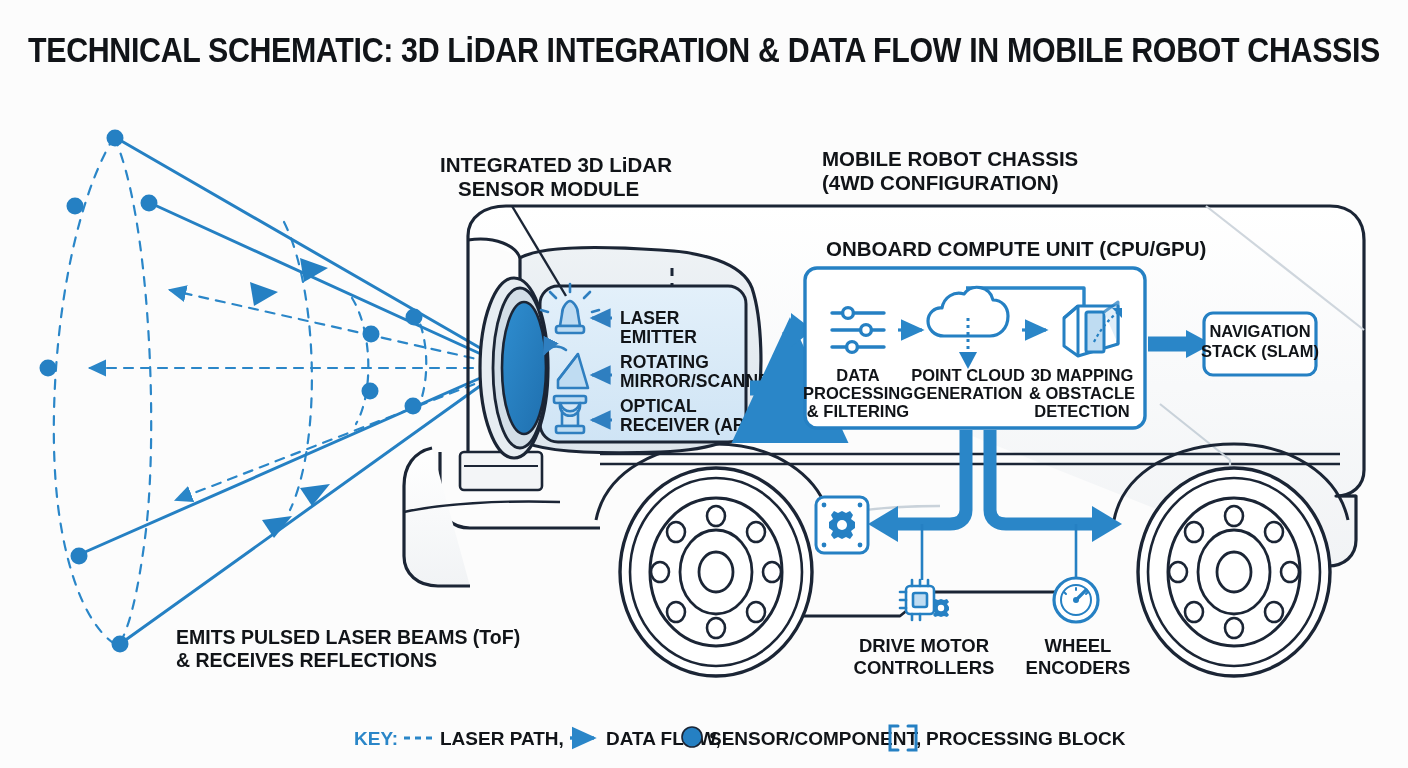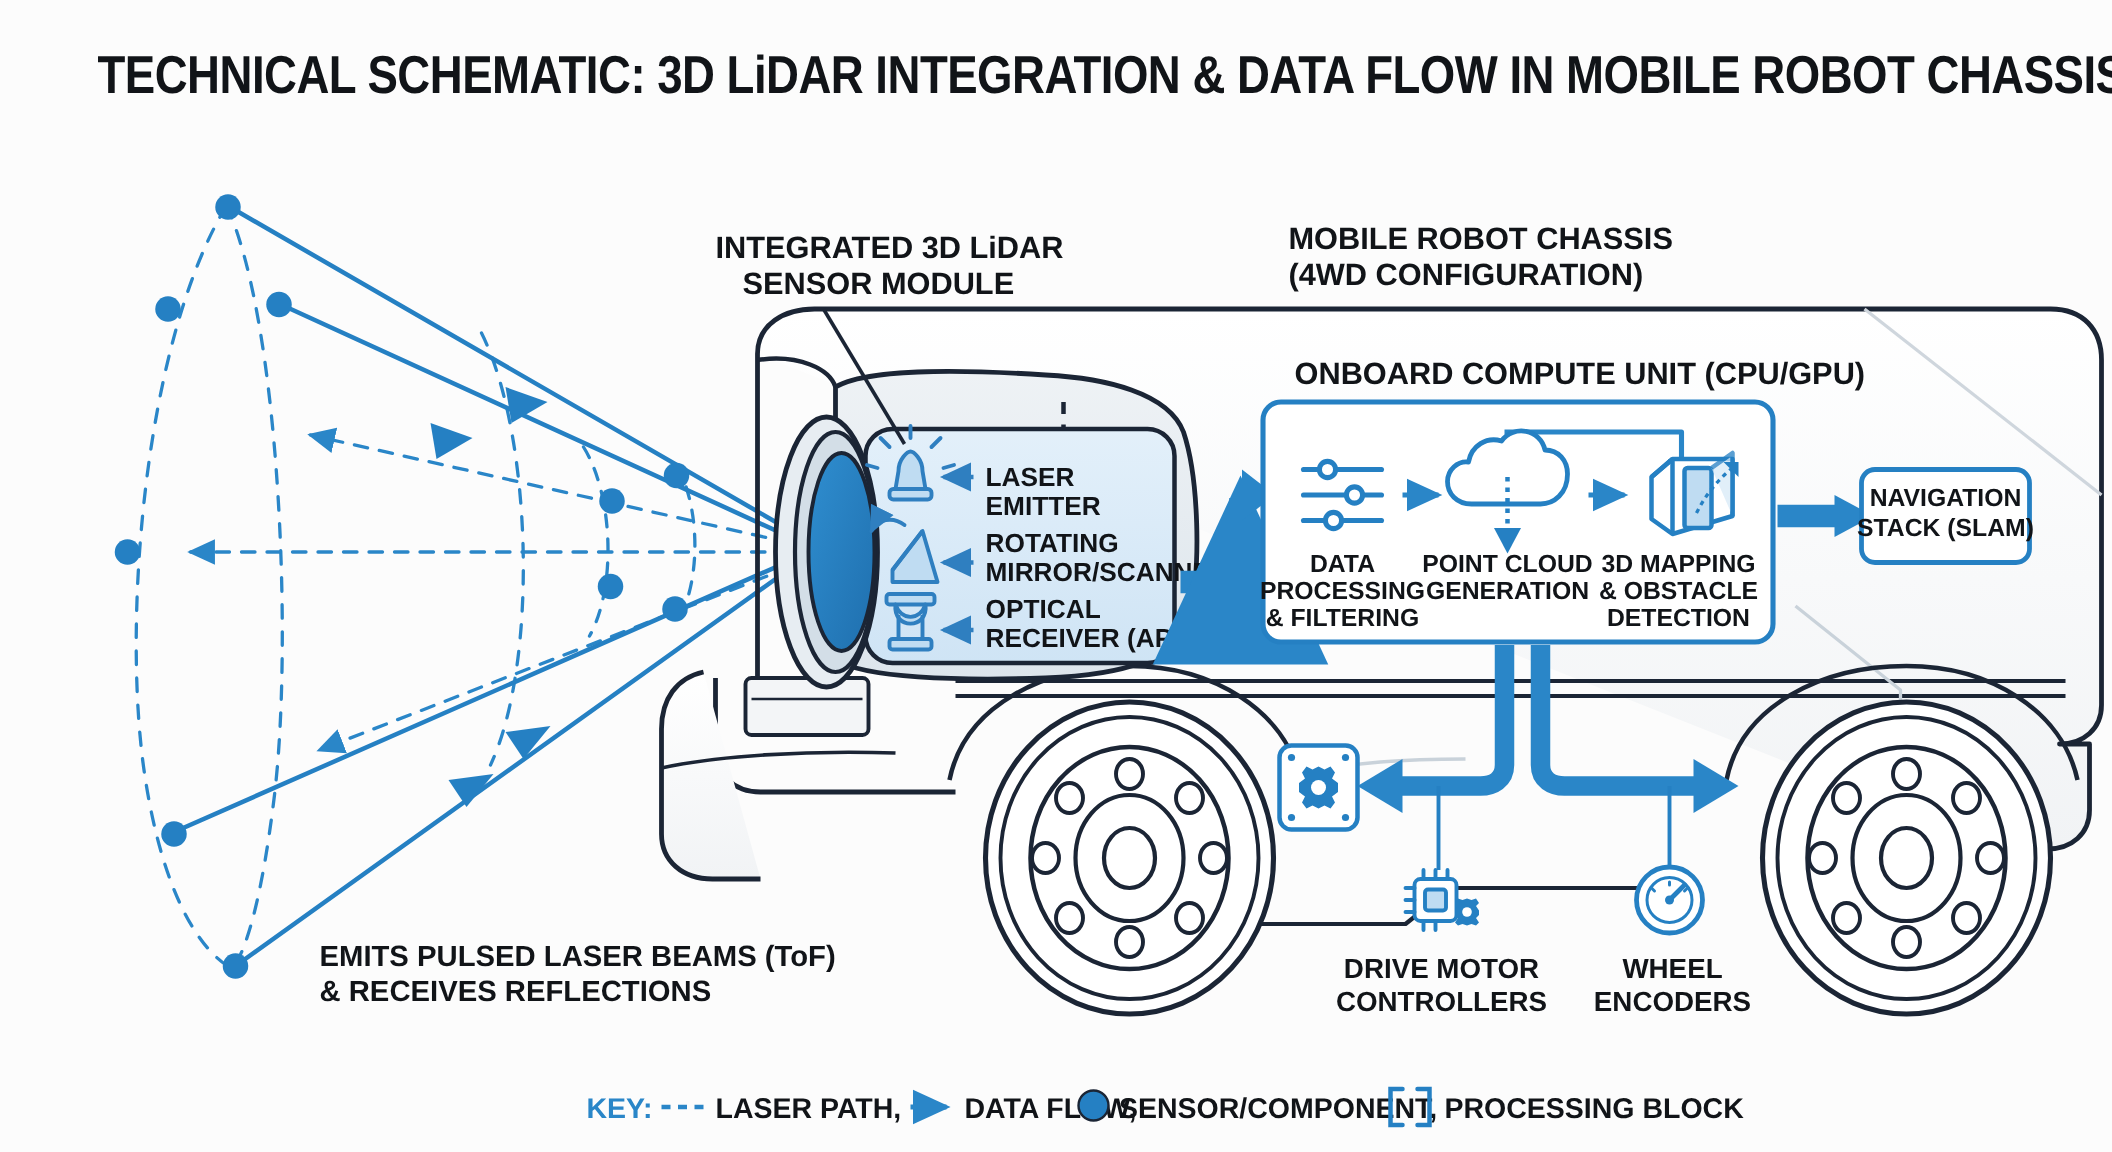--- a/index.html
+++ b/index.html
@@ -1,21 +1,21 @@
 <!DOCTYPE html>
 <html><head>
 <meta charset="utf-8">
 <style>
   html,body{margin:0;padding:0;background:#ffffff;}
   body{
     width:1408px;height:768px;overflow:hidden;
     font-family:"Liberation Sans", sans-serif;
     background:#fcfcfc;position:relative;
   }
-  #stage{position:absolute;inset:0;width:1264px;height:768px;margin-left:37px;}
+  #stage{position:absolute;inset:0;width:1264px;height:768px;}
   svg#scene{position:absolute;left:0;top:0;width:1408px;height:768px;}
 
   
   .ttl{
     font-family:"Liberation Sans", sans-serif;
     font-weight:700;letter-spacing:-0.4px;
     transform-box:fill-box;
   }
   text{font-family:"Liberation Sans", sans-serif;}
   .hdr{font-weight:700;fill:#111418;}

